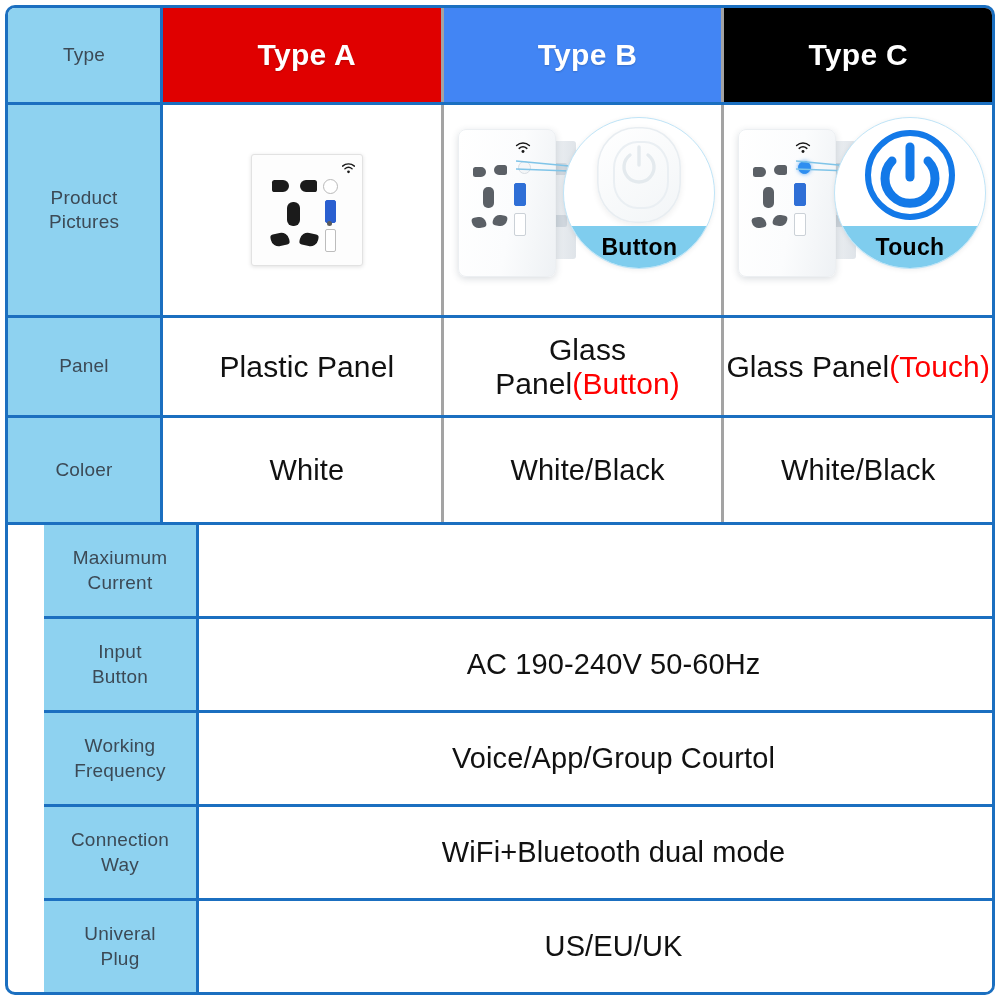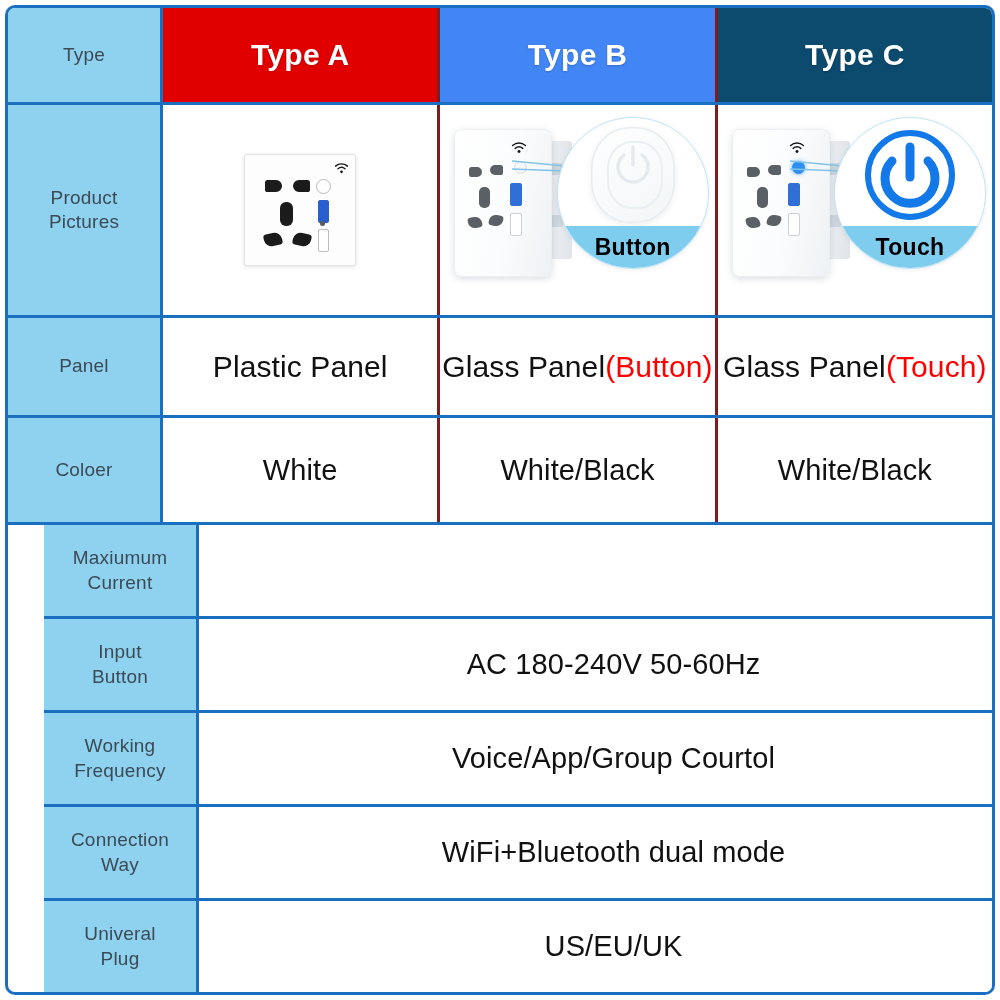--- a/index.html
+++ b/index.html
@@ -33,32 +33,32 @@
     letter-spacing:.2px;
   }
   .cell{
     flex:1 1 0;
     box-sizing:border-box;
     display:flex;align-items:center;justify-content:center;
     text-align:center;
     position:relative;
     background:#fff;
   }
-  .divider{border-right:3px solid #7f1d1d;}
+  .divider{border-right:3px solid #a3a3a3;padding-left:10px;}
 
   
   .row-head{height:97px;flex:0 0 97px;}
   .row-head .lbl{background:#8ED2F0;font-size:19px;}
   .hc{
     color:#fff;font-weight:bold;font-size:30px;letter-spacing:.3px;
     text-shadow:0 1px 2px rgba(0,0,0,.18);
   }
   .hc.a{background:#E00000;}
   .hc.b{background:#4285F4;}
-  .hc.c{background:#0c4a6e;}
+  .hc.c{background:#000000;}
 
   
   .row-pics{height:213px;flex:0 0 213px;}
   .row-pics .cell{overflow:hidden;}
 
   
   .socket-flat{
     width:110px;height:110px;background:#fdfdfd;
     border:1px solid #e2e2e2;border-radius:3px;
     box-shadow:0 1px 4px rgba(0,0,0,.12);
@@ -305,21 +305,21 @@
   </div>
 
   <div class="row row-merge">
     <div class="lbl">
       <div>
         <div>Input</div>
         <div>Button</div>
       </div>
     </div>
     <div class="merged">
-      <span class="val">AC 180-240V 50-60Hz</span>
+      <span class="val">AC 190-240V 50-60Hz</span>
     </div>
   </div>
 
   <div class="row row-merge">
     <div class="lbl">
       <div>
         <div>Working</div>
         <div>Frequency</div>
       </div>
     </div>

